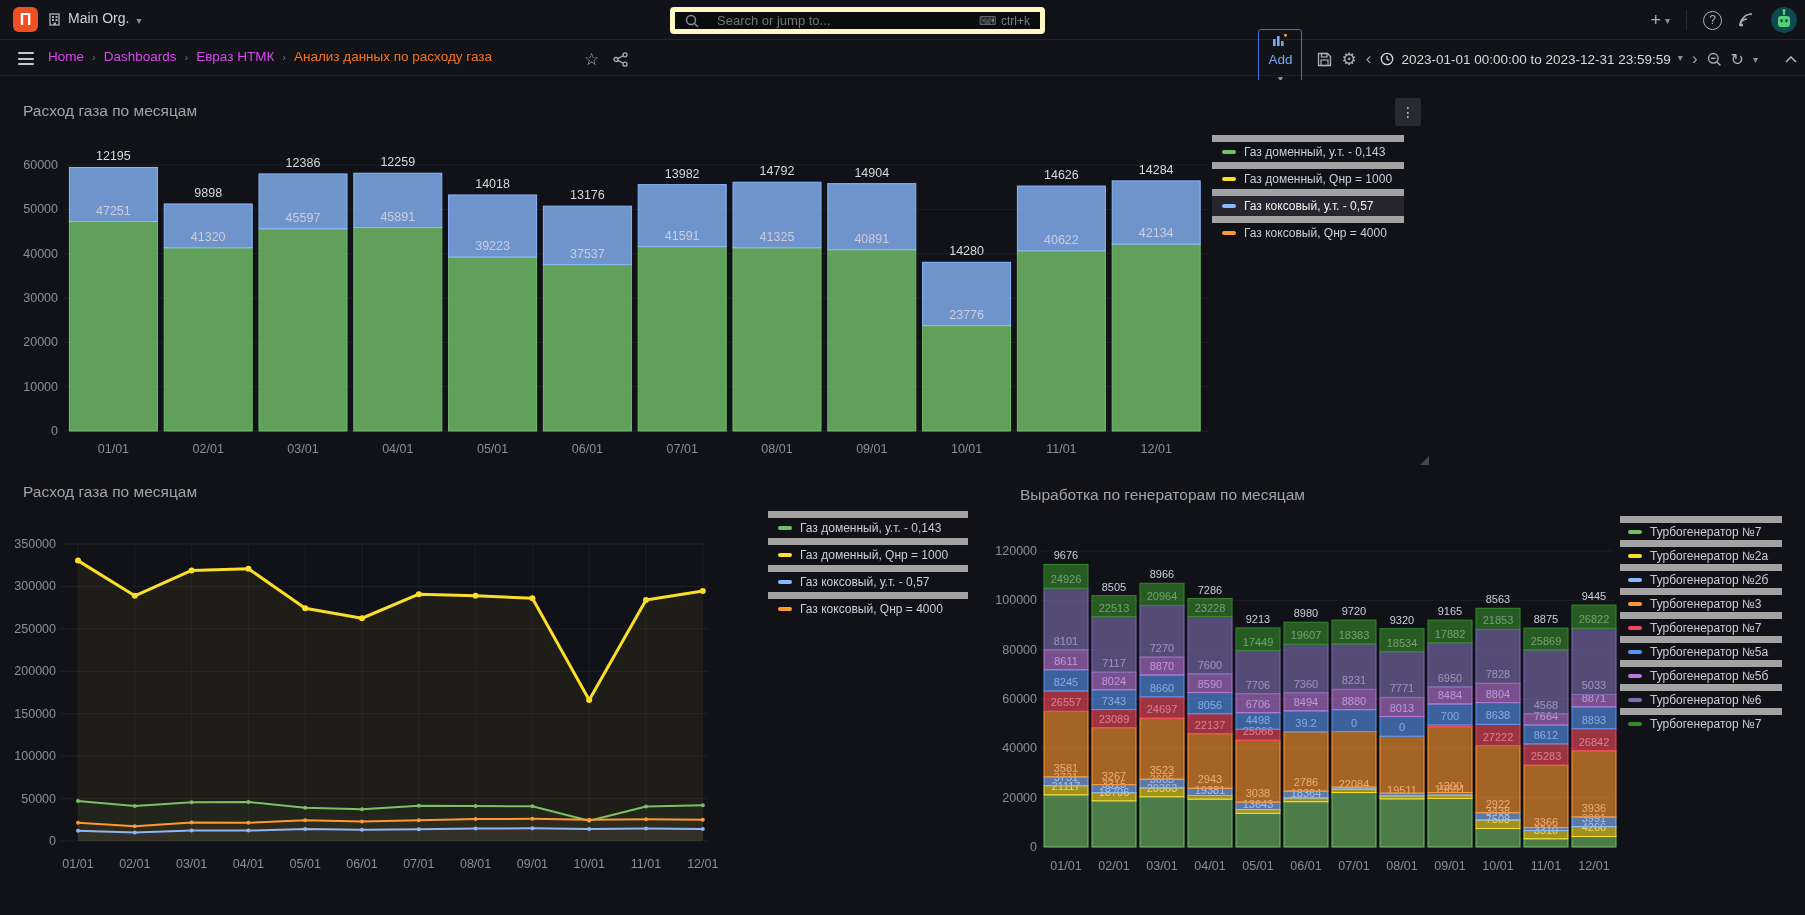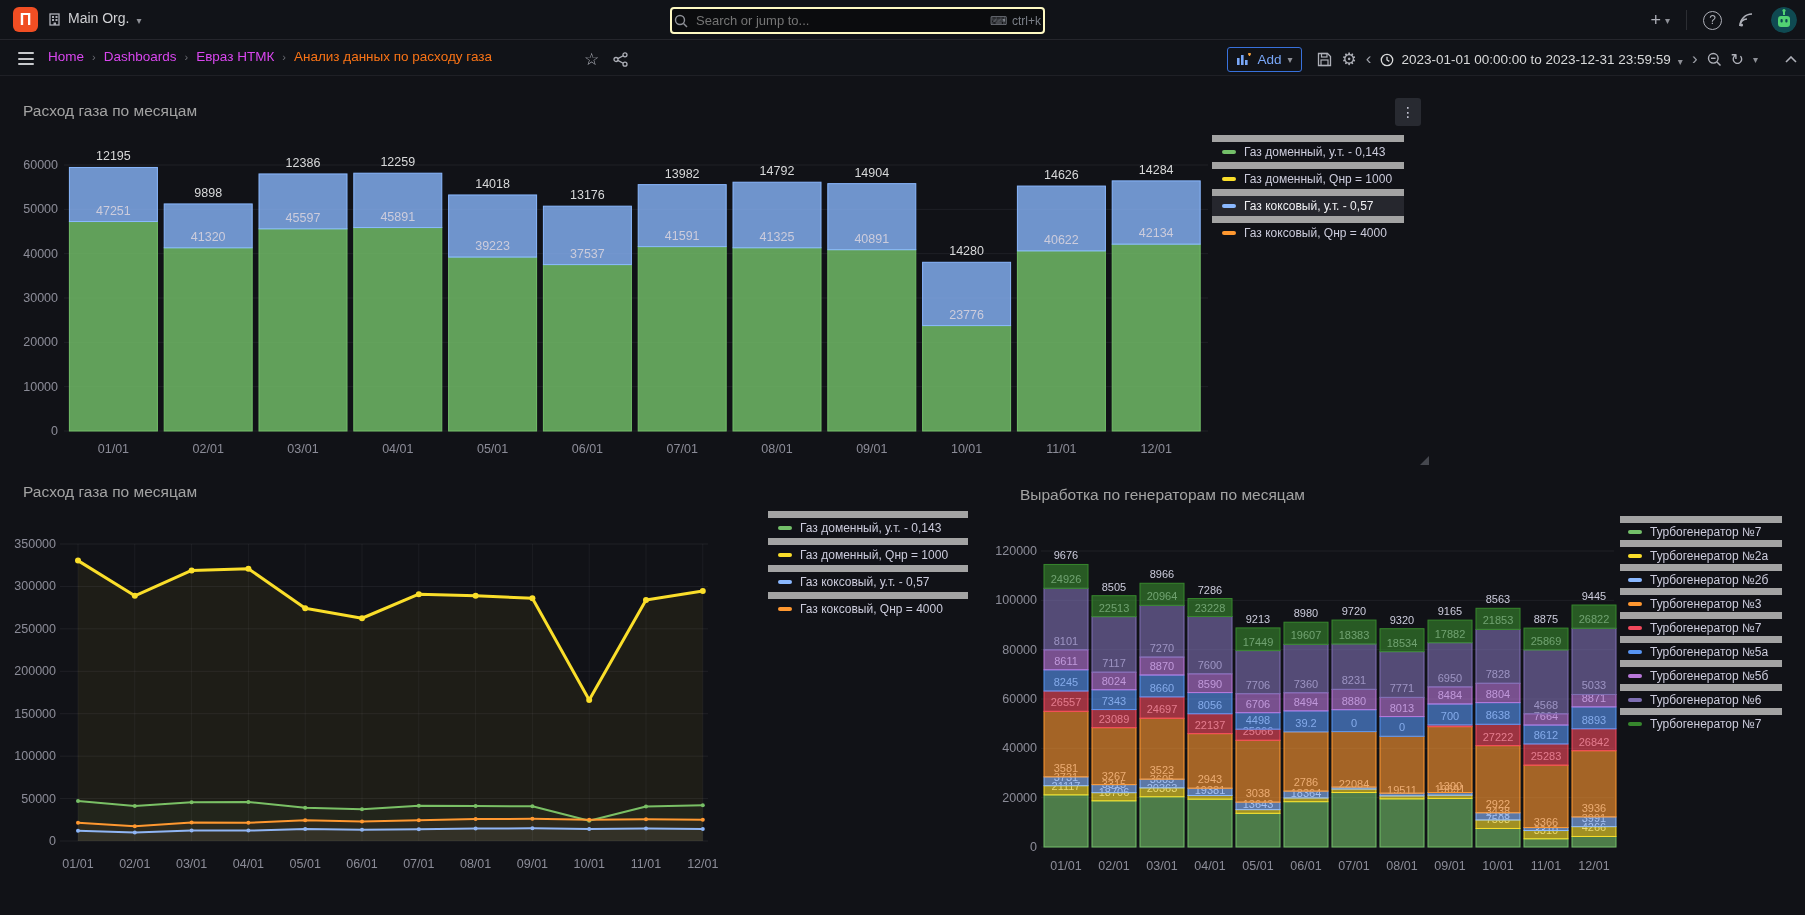--- a/index.html
+++ b/index.html
@@ -8,41 +8,41 @@
   .topbar { position:absolute; left:0; top:0; width:1805px; height:40px; background:#111318;
     border-bottom:1px solid #25262c; }
   .navbar { position:absolute; left:0; top:41px; width:1805px; height:35px; background:#111318;
     border-bottom:1px solid #1f2026; }
   .logo { position:absolute; left:13px; top:7px; width:25px; height:25px; background:#F04E23;
     border-radius:6px; color:#fff; font-weight:bold; font-size:16px; text-align:center; line-height:25px; }
   .org { position:absolute; left:48px; top:10px; display:flex; align-items:flex-end; gap:7px;
     color:#d0d1d4; font-size:14px; }
   .caret { color:#8e9097; font-size:10px; }
   .search { position:absolute; left:670px; top:7px; width:375px; height:27px; background:#0b0c0e;
-    border:2px solid #fef9c3; border-radius:4px; display:flex; align-items:center; padding:0 2px; gap:8px; }
+    border:5px solid #fef9c3; border-radius:4px; display:flex; align-items:center; padding:0 10px; gap:18px; }
   .search input { flex:1; background:transparent; border:none; outline:none; color:#8e9097; font-size:13px;
     font-family:inherit; }
   .kbd { color:#7b7f87; font-size:12px; display:flex; align-items:center; gap:5px; }
   .tb-right { position:absolute; right:8px; top:0; height:40px; display:flex; align-items:center; gap:16px; }
   .divider { width:1px; height:20px; background:#2c2e33; }
   .icon-btn { color:#aeb0b8; font-size:15px; display:flex; align-items:center; cursor:pointer; }
   .help-circle { width:19px; height:19px; border:1.5px solid #aeb0b8; border-radius:50%;
     font-size:12px; text-align:center; line-height:17px; color:#aeb0b8; }
   .hamburger { position:absolute; left:18px; top:11px; width:16px; height:13px; display:flex;
     flex-direction:column; justify-content:space-between; }
   .hamburger span { height:2px; background:#c7c9cc; border-radius:1px; }
   .crumbs { position:absolute; left:48px; top:8px; display:flex; align-items:center; gap:8px; font-size:13.5px; }
   .crumb { color:#d946ef; cursor:pointer; }
   .crumb.last { color:#f97316; }
   .crumb-sep { color:#6d6f76; font-size:11px; }
   .nav-icons { position:absolute; left:584px; top:8px; display:flex; gap:14px; align-items:center; }
   .nav-right { position:absolute; right:8px; top:4px; display:flex; align-items:center; gap:9px; height:28px; }
   .add-btn { display:flex; align-items:center; gap:6px; border:1px solid #3871dc; border-radius:3px;
-    color:#79a7f8; padding:4px 9px; font-size:13.5px; cursor:pointer; }
-  .time-btn { display:flex; align-items:flex-end; gap:7px; color:#d8d9da; font-size:13.5px; cursor:pointer; }
+    color:#79a7f8; padding:4px 9px; font-size:13.5px; cursor:pointer;flex-direction:column; }
+  .time-btn { display:flex; align-items:flex-start; gap:7px; color:#d8d9da; font-size:13.5px; cursor:pointer; }
   .chev { color:#9da0a8; font-size:17px; cursor:pointer; }
   .panel { position:absolute; background:#111217; }
   .panel-title { position:absolute; font-size:15.5px; font-weight:500; color:#a3a3a3; }
   .kebab { position:absolute; width:26px; height:28px; background:#282a31; border-radius:3px;
     color:#ccccdc; text-align:center; line-height:28px; font-size:14px; cursor:pointer; }
   .legend { position:absolute; }
   .lg-row { display:flex; align-items:center; height:27px; border-top:7px solid #a3a3a3;
     font-size:12px; color:#ccccdc; cursor:pointer; padding-left:10px; }
   .lg-row.hl { background:#26272e; color:#f0f0f3; }
   .lg-chip { width:14px; height:4px; border-radius:2px; margin-right:8px; flex:none; }

